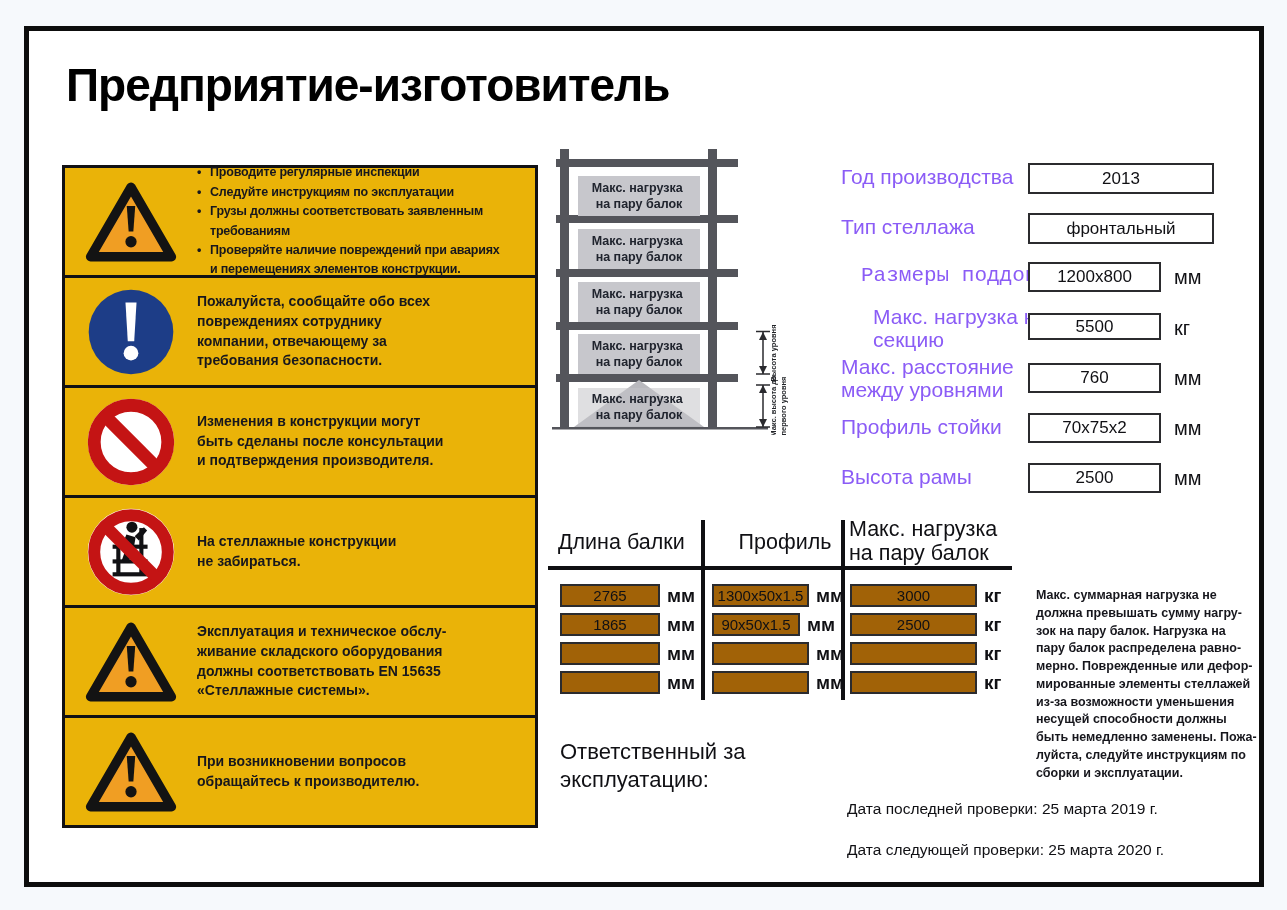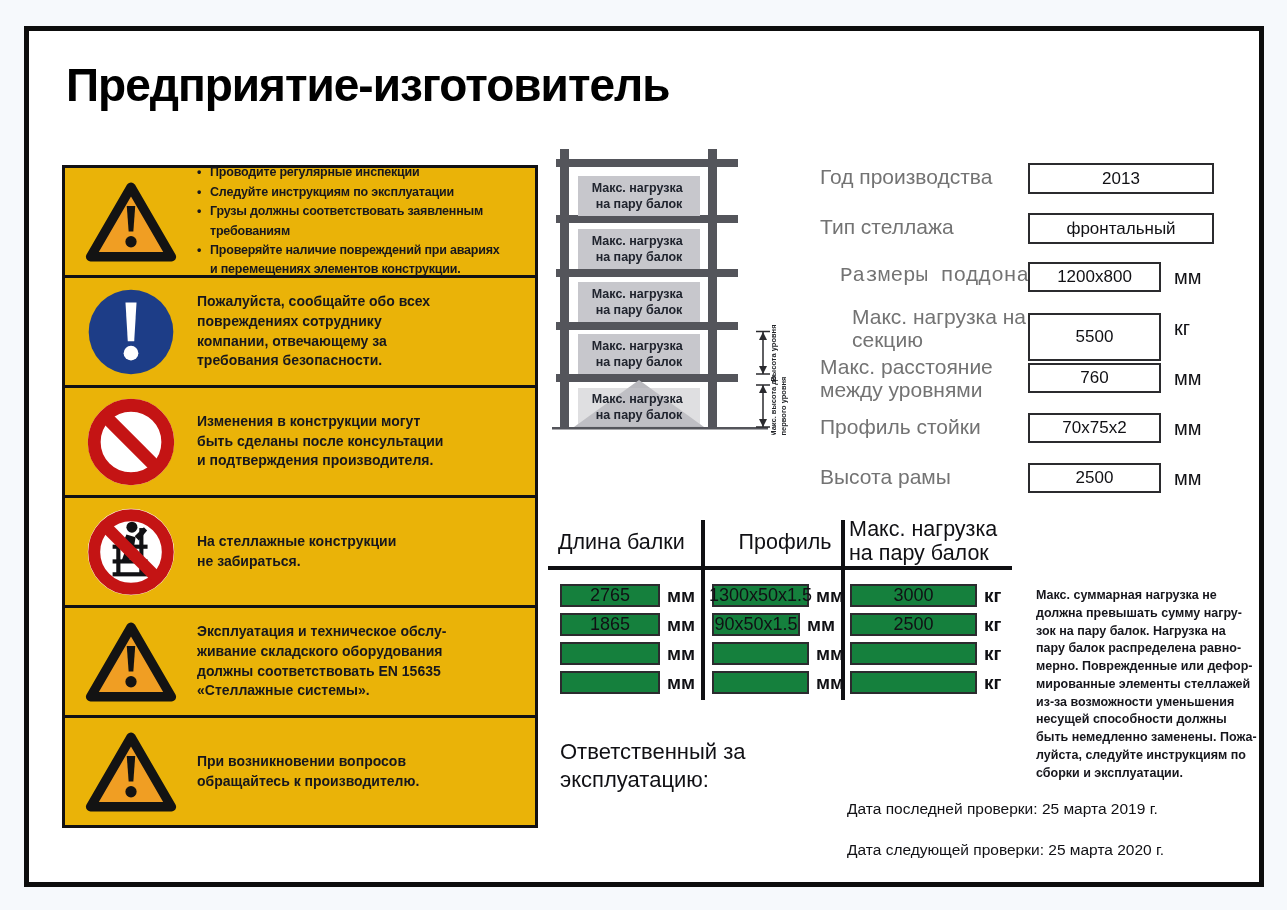--- a/index.html
+++ b/index.html
@@ -29,35 +29,35 @@
   .wbox:first-child{margin-top:0;}
   .wicon{width:132px;flex:none;display:flex;align-items:center;justify-content:center;}
   .wtext{
     flex:1;padding-right:6px;font-size:14px;font-weight:700;line-height:1.42;
     color:#17171d;white-space:pre-line;
   }
   .bullets{flex:1;padding-right:4px;font-size:12.5px;font-weight:700;line-height:1.55;color:#17171d;letter-spacing:-0.2px;}
   .bullet{position:relative;padding-left:13px;}
   .bullet::before{content:"•";position:absolute;left:0;top:0;}
   
-  .flabel{position:absolute;font-size:21px;line-height:1.1;white-space:pre-line;color:#737373;}
+  .flabel{position:absolute;font-size:21px;line-height:1.1;white-space:pre-line;color:#8b5cf6;margin-left:21px;}
   .vbox{
     position:absolute;box-sizing:border-box;border:2px solid #2b2b2e;background:#fff;
     display:flex;align-items:center;justify-content:center;
     font-size:17px;color:#101014;
   }
   .funit{position:absolute;font-size:20px;color:#101014;}
   
   .thead{position:absolute;font-size:21.5px;line-height:1.12;white-space:pre-line;color:#101014;}
   .tline{position:absolute;background:#0f0f12;}
   .tcol{position:absolute;}
   .trow{display:flex;align-items:center;height:23px;margin-bottom:6px;}
   .tbox{
-    box-sizing:border-box;border:2px solid #2b2b2e;background:#15803d;height:23px;
-    display:flex;align-items:center;justify-content:center;font-size:18px;color:#101014;
+    box-sizing:border-box;border:2px solid #2b2b2e;background:#a16207;height:23px;
+    display:flex;align-items:center;justify-content:center;font-size:15px;color:#101014;
   }
   .tunit{font-size:19px;font-weight:700;margin-left:7px;color:#101014;}
   .notes{
     position:absolute;left:1036px;top:587px;width:234px;
     font-size:12.5px;font-weight:700;line-height:1.42;color:#16161c;white-space:pre-line;
   }
   .responsible{
     position:absolute;left:560px;top:738px;font-size:22px;line-height:1.25;
     white-space:pre-line;color:#101014;
   }
@@ -230,21 +230,21 @@
 
 <div class="flabel" style="left:820px;top:215px;">Тип стеллажа</div>
 <div class="vbox" style="left:1028px;top:213px;width:186px;height:31px;">фронтальный</div>
 
 <div class="flabel" style="left:840px;top:264px;font-family:Liberation Mono, monospace;">Размеры поддона</div>
 <div class="vbox" style="left:1028px;top:262px;width:133px;height:30px;">1200x800</div>
 <div class="funit" style="left:1174px;top:266px;">мм</div>
 
 <div class="flabel" style="left:852px;top:305px;">Макс. нагрузка на
 секцию</div>
-<div class="vbox" style="left:1028px;top:313px;width:133px;height:48px;">5500</div>
+<div class="vbox" style="left:1028px;top:313px;width:133px;height:27px;">5500</div>
 <div class="funit" style="left:1174px;top:317px;">кг</div>
 
 <div class="flabel" style="left:820px;top:355px;">Макс. расстояние
 между уровнями</div>
 <div class="vbox" style="left:1028px;top:363px;width:133px;height:30px;">760</div>
 <div class="funit" style="left:1174px;top:367px;">мм</div>
 
 <div class="flabel" style="left:820px;top:415px;">Профиль стойки</div>
 <div class="vbox" style="left:1028px;top:413px;width:133px;height:30px;">70x75x2</div>
 <div class="funit" style="left:1174px;top:417px;">мм</div>

